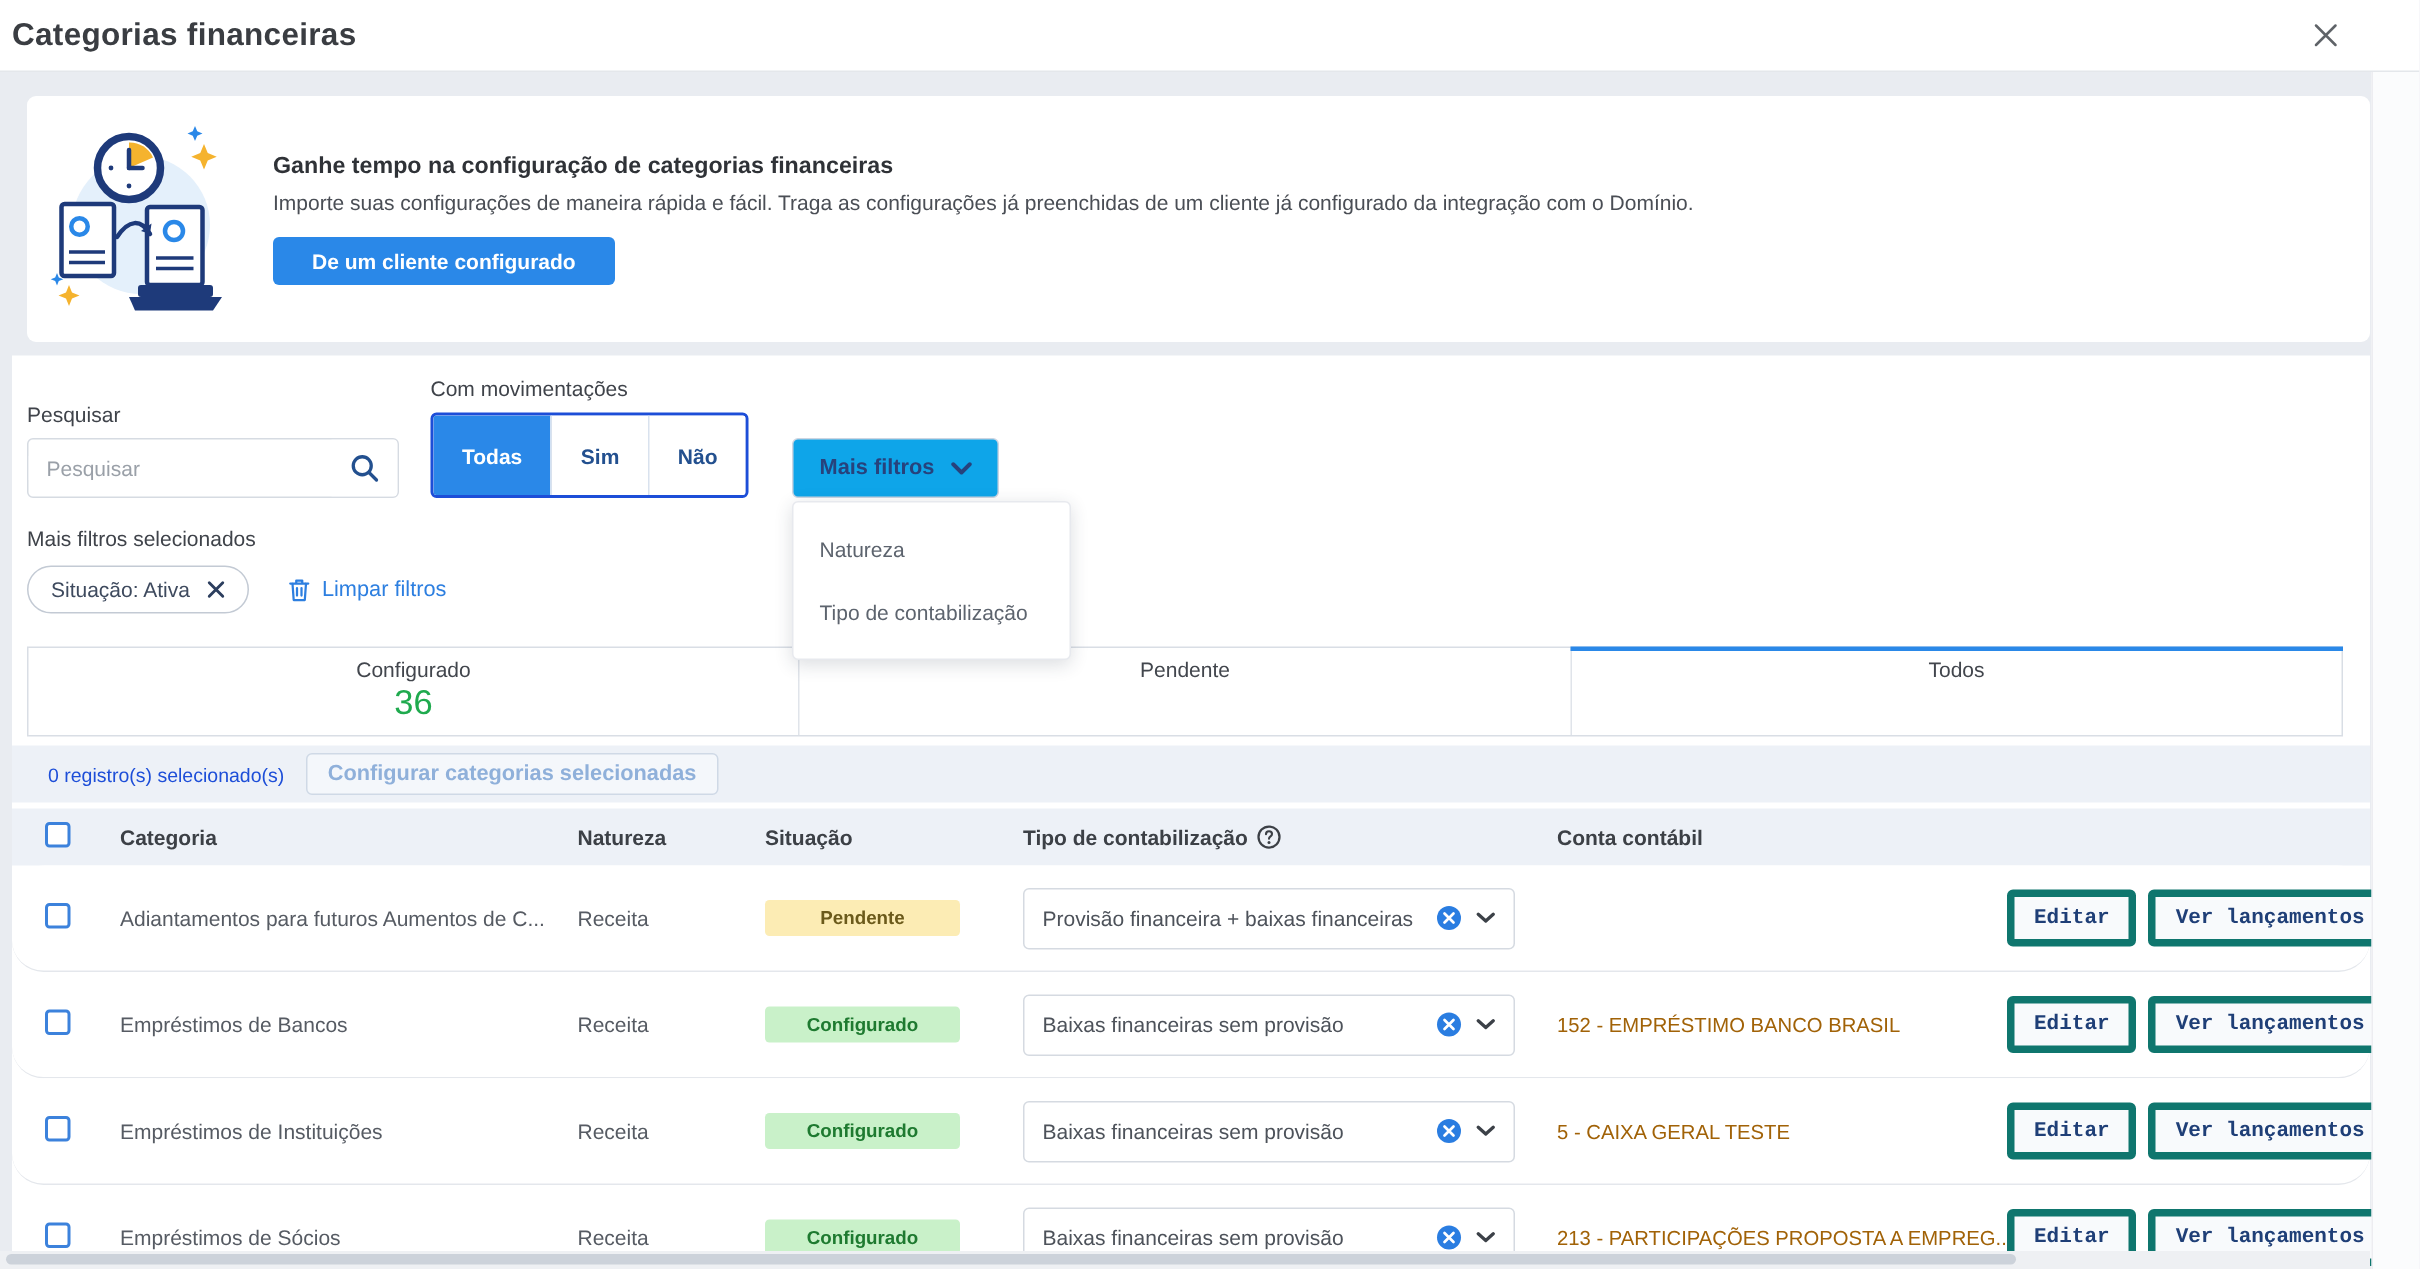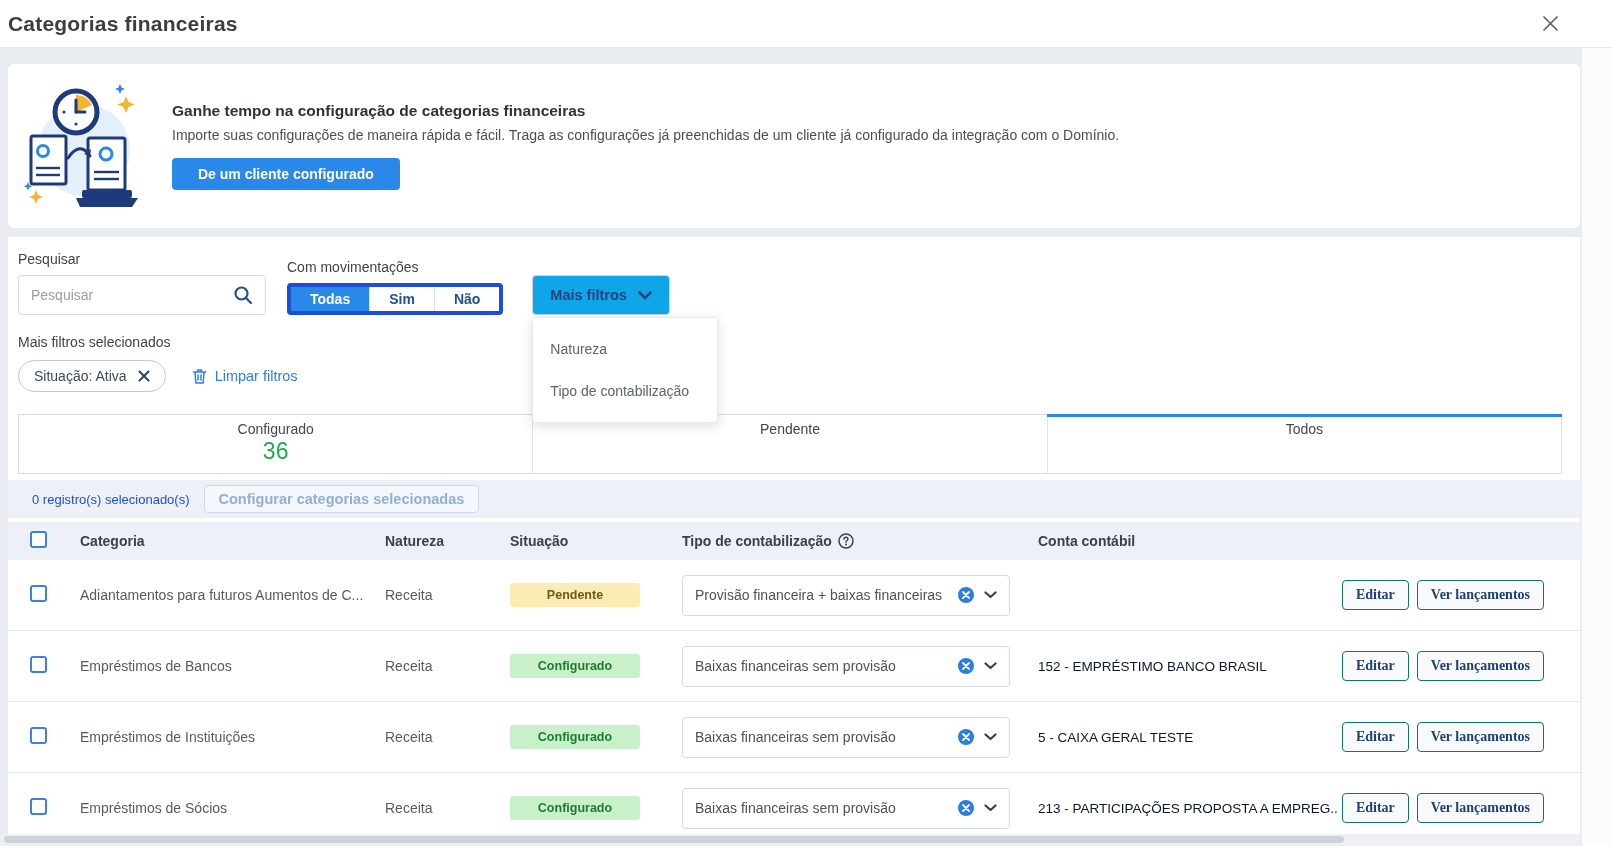--- a/index.html
+++ b/index.html
@@ -29,21 +29,21 @@
     position:absolute; bottom:0; left:0; width:1580px; height:12px;
     background:#eef0f3;
   }
   .hscroll-thumb {
     position:absolute; bottom:3px; left:4px; width:1340px; height:7px;
     background:#ccd2da; border-radius:4px;
   }
 
   
   .banner-card {
-    margin:16px 33px 0 8px; background:#fff; border-radius:6px;
+    margin:16px 33px 0 18px; background:#fff; border-radius:6px;
     height:164px; display:flex; align-items:center; padding-left:14px;
   }
   .banner-illus { width:124px; height:136px; margin-right:26px; flex:none; }
   .banner-title { font-size:15.5px; font-weight:bold; color:#2f3237; margin-bottom:7px; }
   .banner-desc  { font-size:14px; color:#4a4e55; margin-bottom:15px; }
   .btn-primary {
     background:#2a88e8; color:#fff; border:none; border-radius:4px;
     font-family:inherit; font-size:14px; font-weight:bold;
     padding:8px 26px; cursor:pointer;
   }
@@ -68,21 +68,21 @@
     min-width:0;
   }
   .input-group input::placeholder { color:#9aa0a8; }
   .search-btn {
     width:44px; height:100%; display:flex; align-items:center; justify-content:center;
     background:#fff; border:none; cursor:pointer;
   }
 
   .segment-block { margin-right:29px; }
   .segments {
-    display:flex; height:32px; border:4px solid #1d4ed8; border-radius:4px; overflow:hidden;
+    display:flex; height:57px; border:2px solid #1d4ed8; border-radius:4px; overflow:hidden;
   }
   .segment {
     padding:0 19px; display:flex; align-items:center;
     font-size:14px; font-weight:bold; color:#23508f; background:#fff;
     border-left:1px solid #d9e2ee; cursor:pointer;
   }
   .segment:first-child { border-left:none; }
   .segment.active { background:#2a88e8; color:#fff; }
 
   .morefilters-block { position:relative; }
@@ -142,43 +142,43 @@
   .tgrid {
     display:grid;
     grid-template-columns:50px 305px 125px 172px 356px 300px 1fr;
     align-items:center; padding-left:22px;
   }
   .thead {
     margin-top:4px; background:#edf1f7; height:38px;
     font-size:14px; font-weight:bold; color:#3c4046;
   }
   .th-tipo { display:flex; align-items:center; gap:6px; }
-  .trow { height:71px; border-bottom:1px solid #e4e7ec; background:#fff; font-size:14px; color:#565b63; }
+  .trow { height:71px; border-bottom:1px solid #e4e7ec; background:#fff; font-size:14px; color:#565b63;border-radius:21px; }
   .checkbox {
     display:inline-block; width:17px; height:17px;
     border:2px solid #3c82dc; border-radius:3px; background:#fff; cursor:pointer;
   }
   .badge {
     display:inline-block; width:130px; text-align:center;
     padding:5px 0; border-radius:3px; font-size:12.5px; font-weight:bold;
   }
   .badge.pending    { background:#fcecb4; color:#6b5a1b; }
   .badge.configured { background:#c9f1c9; color:#1e7a30; }
   .select {
     width:328px; height:41px; border:1px solid #d5dae1; border-radius:4px;
     display:flex; align-items:center; justify-content:space-between;
     padding:0 12px; background:#fff; cursor:pointer;
   }
   .sel-text { font-size:14px; color:#4d525a; white-space:nowrap; overflow:hidden; }
   .sel-icons { display:flex; align-items:center; gap:9px; flex:none; margin-left:8px; }
-  .conta-cell { font-size:13.5px; color:#0f172a; white-space:nowrap; overflow:hidden; }
+  .conta-cell { font-size:13.5px; color:#a16207; white-space:nowrap; overflow:hidden; }
   .actions-cell { display:flex; justify-content:flex-end; gap:8px; padding-right:36px; }
   .btn-action {
-    background:#f8fafc; border:1px solid #0f766e; border-radius:4px;
-    color:#1f3f77; font-family:Liberation Serif, serif; font-size:14px; font-weight:bold;
+    background:#f8fafc; border:5px solid #0f766e; border-radius:4px;
+    color:#1f3f77; font-family:Liberation Mono, monospace; font-size:14px; font-weight:bold;
     padding:6px 13px; cursor:pointer; white-space:nowrap;
   }
 </style>
 </head>
 <body>
 
 <div class="top-header">
   <div class="page-title">Categorias financeiras</div>
   <span class="close-x">
     <svg width="17" height="17" viewBox="0 0 17 17">

